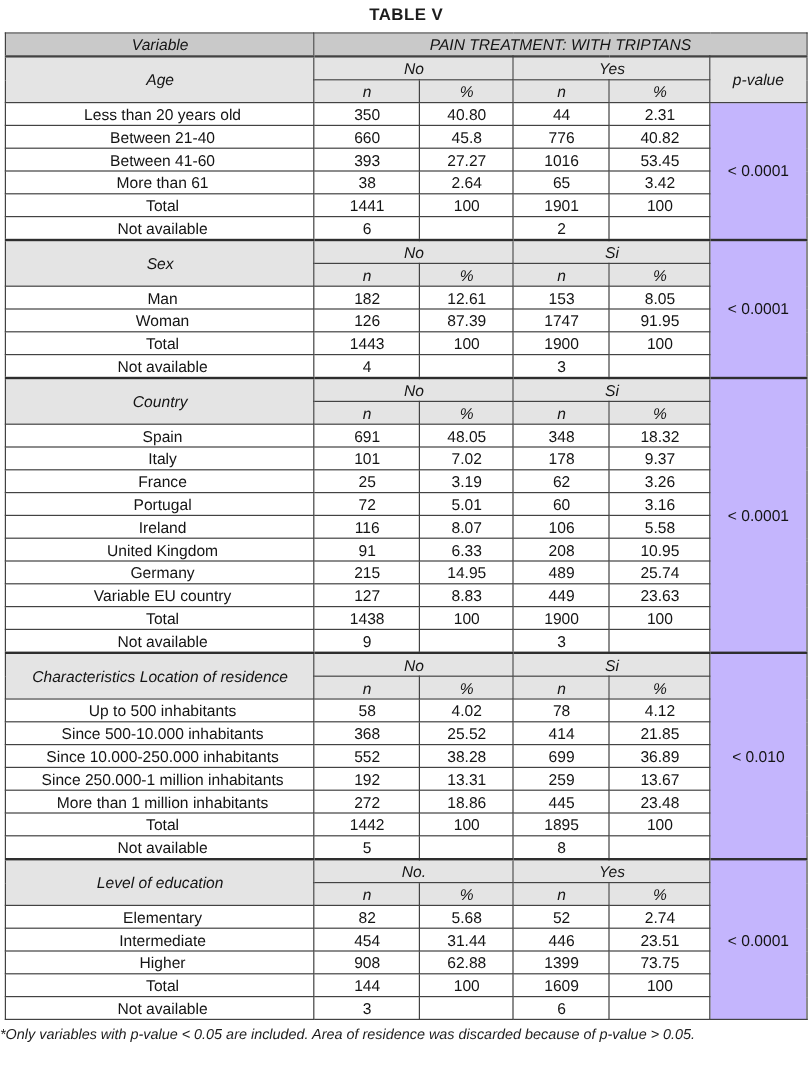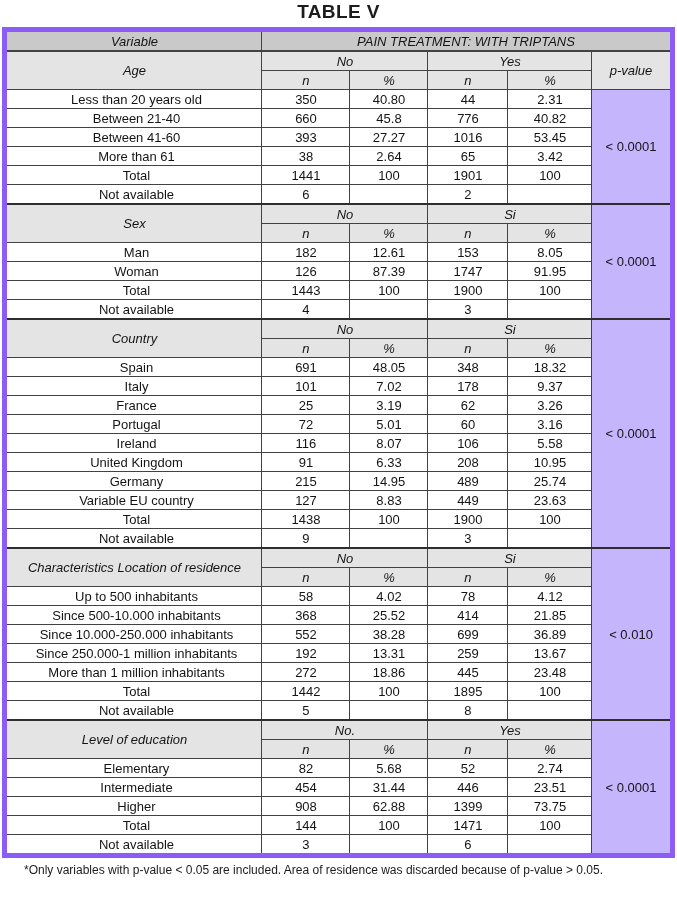--- a/index.html
+++ b/index.html
@@ -2,37 +2,37 @@
 <html><head>
 <meta charset="utf-8">
 <style>
   html,body{margin:0;padding:0;background:#ffffff;}
   .page{
     width:677px;height:910px;background:#ffffff;overflow:hidden;
     font-family:"Liberation Sans",sans-serif;color:#141414;
   }
   .title-block{text-align:center;padding-top:5px;margin-bottom:8px;}
   .title-line{
-    font-size:19px;font-weight:bold;line-height:14px;letter-spacing:0.4px;color:#1c1c1c;
+    font-size:14px;font-weight:bold;line-height:14px;letter-spacing:0.4px;color:#1c1c1c;
   }
   table.data-table{
     border-collapse:collapse;table-layout:fixed;margin:0 auto;width:667px;
-    border:5px solid #8b5cf6;
+    border:1px solid #8b5cf6;
   }
   td{
     border:1px solid #424242;height:18px;font-size:13px;line-height:15px;
     padding:0 2px;text-align:center;vertical-align:middle;overflow:hidden;white-space:nowrap;
   }
   td.top-hdr{background:#c9c9c9;font-style:italic;border-bottom-width:2px;}
   td.sec-hdr{background:#e4e4e4;font-style:italic;}
   td.row-label{text-align:center;padding-left:6px;}
   td.pval{background:#c4b5fd;font-style:normal;}
   td.thick-top{border-top-width:2px;border-top-color:#2e2e2e;}
   .footnote{
-    font-size:12px;line-height:14px;margin:5px 0 0 24px;color:#1c1c1c;
+    font-size:12px;line-height:14px;margin:5px 0 0 0;color:#1c1c1c;font-style:italic;
   }
 </style>
 </head>
 <body>
 
 <div class="page">
 
   <div class="title-block">
     <div class="title-line">TABLE V</div>
   </div>
@@ -319,21 +319,21 @@
           <td class="row-label">Higher</td>
           <td>908</td>
           <td>62.88</td>
           <td>1399</td>
           <td>73.75</td>
         </tr>
         <tr>
           <td class="row-label">Total</td>
           <td>144</td>
           <td>100</td>
-          <td>1471</td>
+          <td>1609</td>
           <td>100</td>
         </tr>
         <tr>
           <td class="row-label">Not available</td>
           <td>3</td>
           <td></td>
           <td>6</td>
           <td></td>
         </tr>
       </tbody>

